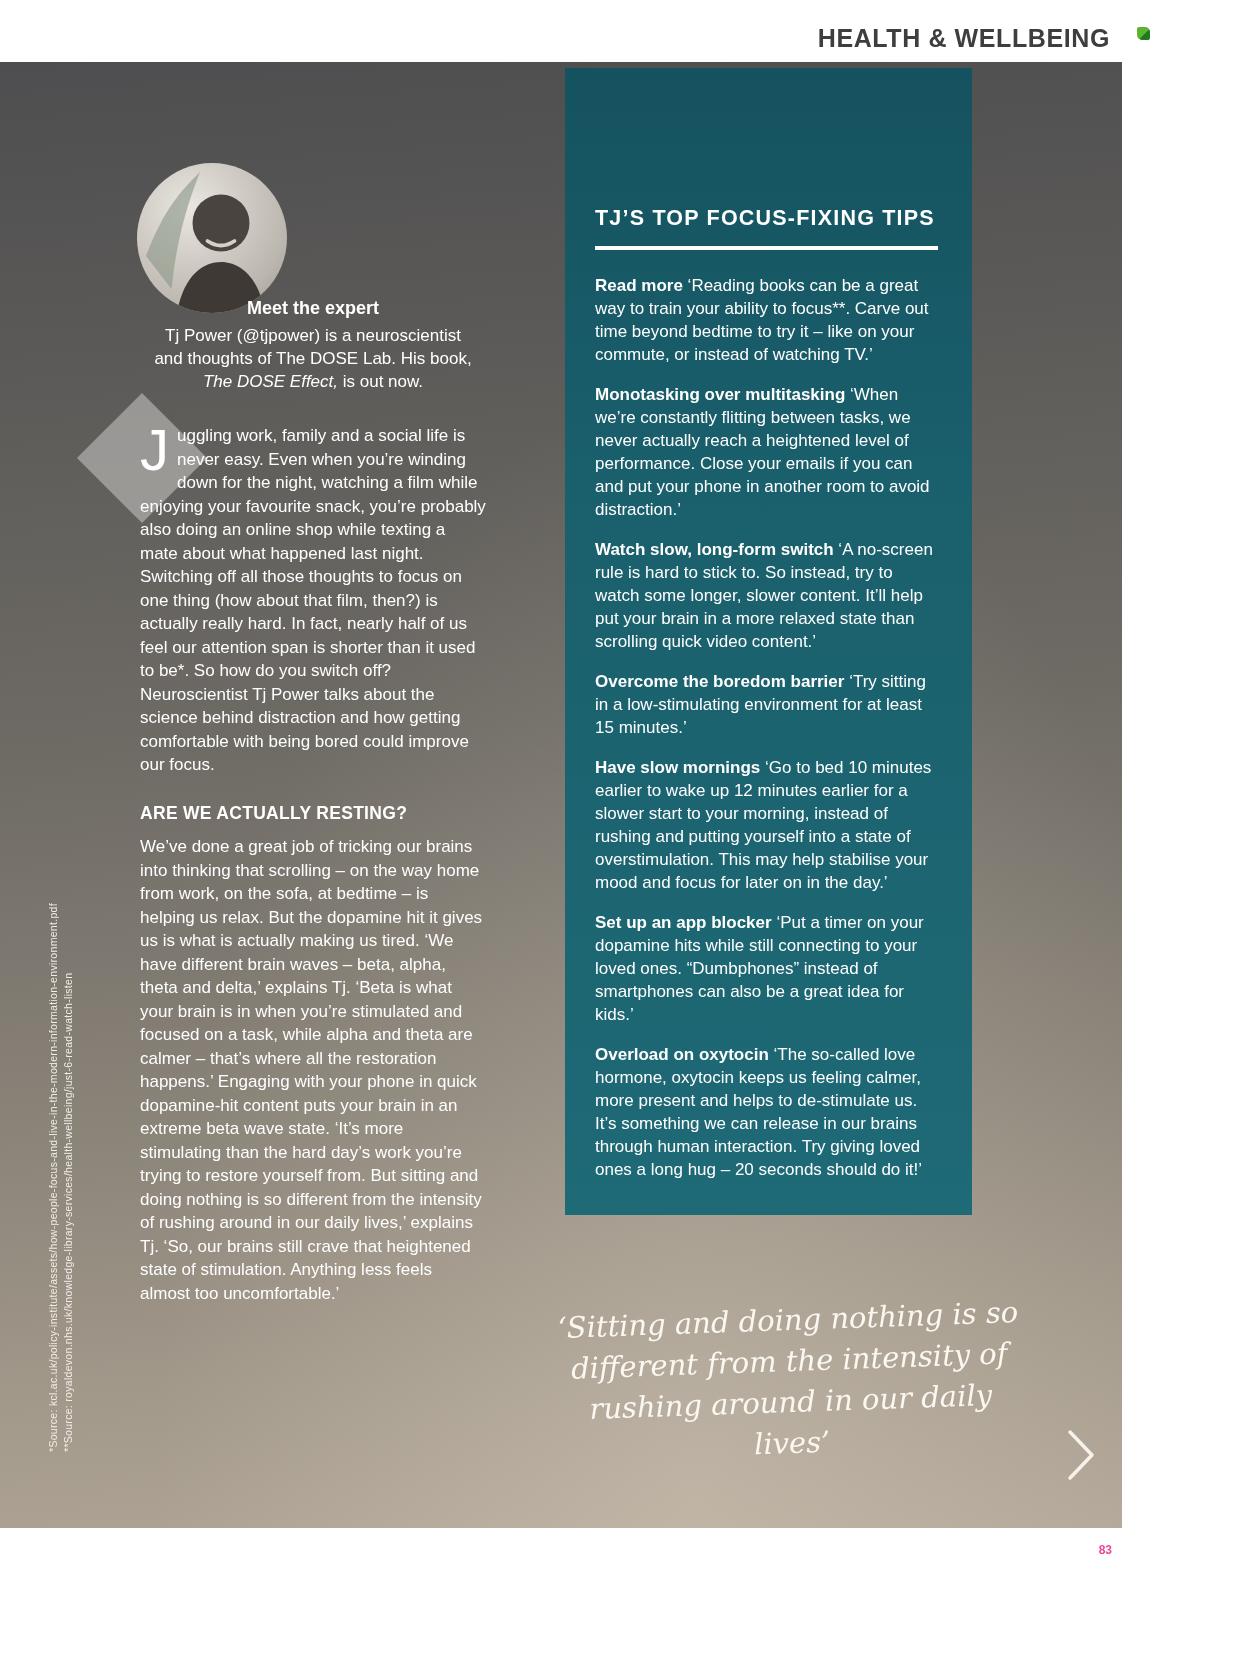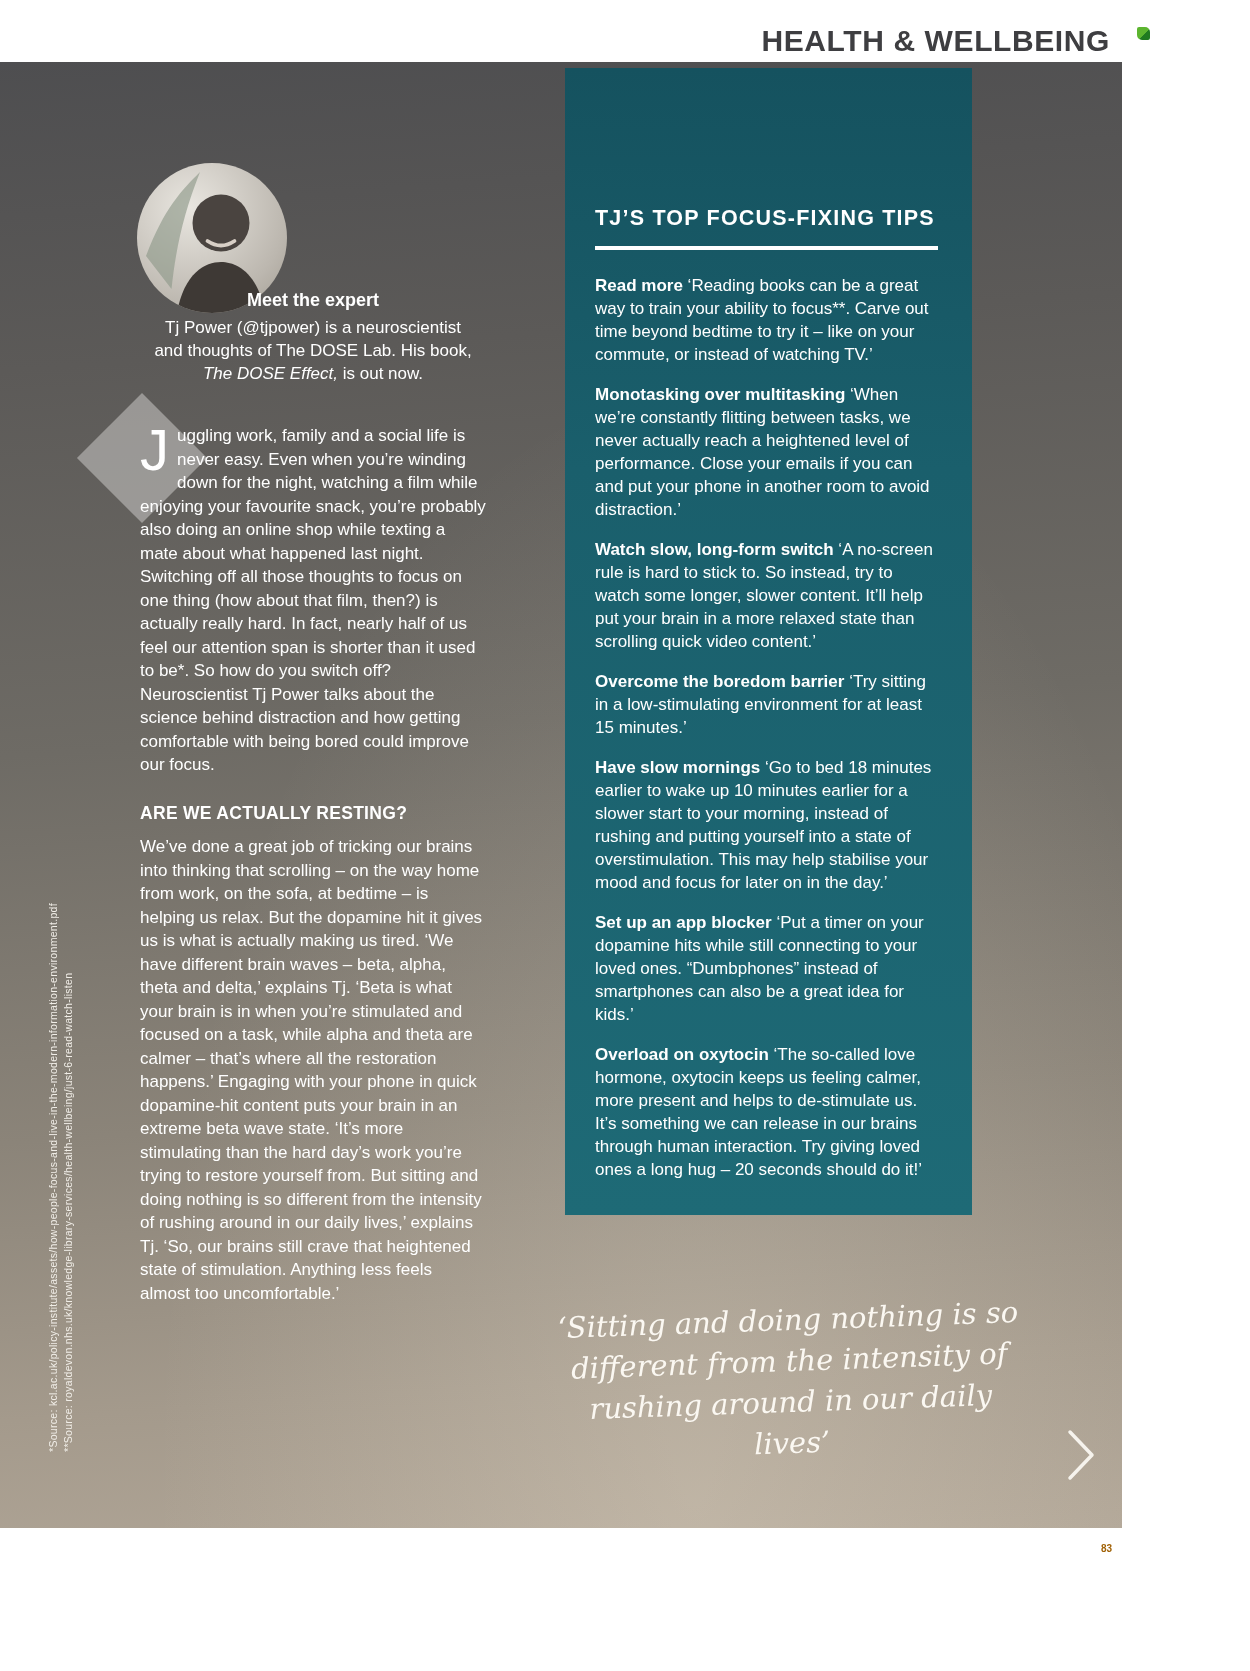--- a/index.html
+++ b/index.html
@@ -3,21 +3,21 @@
 <meta charset="utf-8">
 <style>
   html,body{margin:0;padding:0;background:#ffffff;}
   .page{
     position:relative;width:1250px;height:1671px;background:#ffffff;
     font-family:"Liberation Sans",sans-serif;overflow:hidden;
   }
   
   .header-title{
     position:absolute;top:24px;right:140px;
-    font-size:30px;font-weight:700;letter-spacing:.6px;color:#3e3e41;
+    font-size:25px;font-weight:700;letter-spacing:.6px;color:#3e3e41;
   }
   .leaf-icon{
     position:absolute;top:27px;left:1137px;width:13px;height:13px;
     background:linear-gradient(135deg,#5cb52f 0 55%,#1f7a20 55% 100%);
     border-radius:2px 5px 2px 5px;
   }
   
   .bg{
     position:absolute;left:0;top:62px;width:1122px;height:1466px;
     background:linear-gradient(176deg,#4e4e50 0%,#5c5a58 20%,#6e6b65 45%,#8b8479 70%,#a49a8c 88%,#b1a697 100%);
@@ -26,21 +26,21 @@
     content:"";position:absolute;inset:0;
     background:radial-gradient(ellipse at 62% 98%, rgba(238,227,209,.28), rgba(0,0,0,0) 55%);
   }
   
   .avatar{
     position:absolute;left:137px;top:163px;width:150px;height:150px;border-radius:50%;
     overflow:hidden;background:radial-gradient(circle at 35% 30%, #e9e6e0, #bcb7af 68%, #a19b91);
   }
   .avatar svg{display:block;width:100%;height:100%;}
   .expert{
-    position:absolute;left:140px;top:289px;width:346px;text-align:center;
+    position:absolute;left:140px;top:297px;width:346px;text-align:center;
     color:#ffffff;font-size:17px;line-height:23px;
   }
   .expert .h{font-weight:700;font-size:18px;margin-bottom:4px;}
   .italic{font-style:italic;}
   
   .article{
     position:absolute;left:140px;top:424px;width:346px;
     color:#ffffff;font-size:17px;line-height:23.5px;
   }
   .diamond{
@@ -74,21 +74,21 @@
   
   .quote{
     position:absolute;left:558px;top:1300px;width:464px;text-align:center;
     color:#fbf8f2;font-family:"DejaVu Serif",serif;font-style:italic;
     font-size:29px;line-height:41px;transform:rotate(-2deg);
   }
   
   .next-arrow{position:absolute;left:1066px;top:1428px;width:32px;height:54px;}
   .page-number{
     position:absolute;top:1543px;left:1078px;width:34px;text-align:right;
-    font-size:10px;font-weight:700;color:#a16207;
+    font-size:12px;font-weight:700;color:#ec4899;
   }
 </style>
 </head>
 <body>
 
 <div class="page">
 
   <span class="header-title">HEALTH &amp; WELLBEING</span>
   <span class="leaf-icon"></span>
 
@@ -123,21 +123,21 @@
   </div>
 
   <div class="panel">
     <div class="panel-title">TJ’S TOP FOCUS-FIXING TIPS</div>
     <div class="panel-rule"></div>
 
     <p class="tip"><span class="lead">Read more</span><span> ‘Reading books can be a great way to train your ability to focus**. Carve out time beyond bedtime to try it – like on your commute, or instead of watching TV.’</span></p>
     <p class="tip"><span class="lead">Monotasking over multitasking</span><span> ‘When we’re constantly flitting between tasks, we never actually reach a heightened level of performance. Close your emails if you can and put your phone in another room to avoid distraction.’</span></p>
     <p class="tip"><span class="lead">Watch slow, long-form switch</span><span> ‘A no-screen rule is hard to stick to. So instead, try to watch some longer, slower content. It’ll help put your brain in a more relaxed state than scrolling quick video content.’</span></p>
     <p class="tip"><span class="lead">Overcome the boredom barrier</span><span> ‘Try sitting in a low-stimulating environment for at least 15 minutes.’</span></p>
-    <p class="tip"><span class="lead">Have slow mornings</span><span> ‘Go to bed 18 minutes earlier to wake up 10 minutes earlier for a slower start to your morning, instead of rushing and putting yourself into a state of overstimulation. This may help stabilise your mood and focus for later on in the day.’</span></p>
+    <p class="tip"><span class="lead">Have slow mornings</span><span> ‘Go to bed 10 minutes earlier to wake up 12 minutes earlier for a slower start to your morning, instead of rushing and putting yourself into a state of overstimulation. This may help stabilise your mood and focus for later on in the day.’</span></p>
     <p class="tip"><span class="lead">Set up an app blocker</span><span> ‘Put a timer on your dopamine hits while still connecting to your loved ones. “Dumbphones” instead of smartphones can also be a great idea for kids.’</span></p>
     <p class="tip"><span class="lead">Overload on oxytocin</span><span> ‘The so-called love hormone, oxytocin keeps us feeling calmer, more present and helps to de-stimulate us. It’s something we can release in our brains through human interaction. Try giving loved ones a long hug – 20 seconds should do it!’</span></p>
   </div>
 
   <div class="quote">
     <div>‘Sitting and doing nothing is so</div>
     <div>different from the intensity of</div>
     <div>rushing around in our daily lives’</div>
   </div>
 

